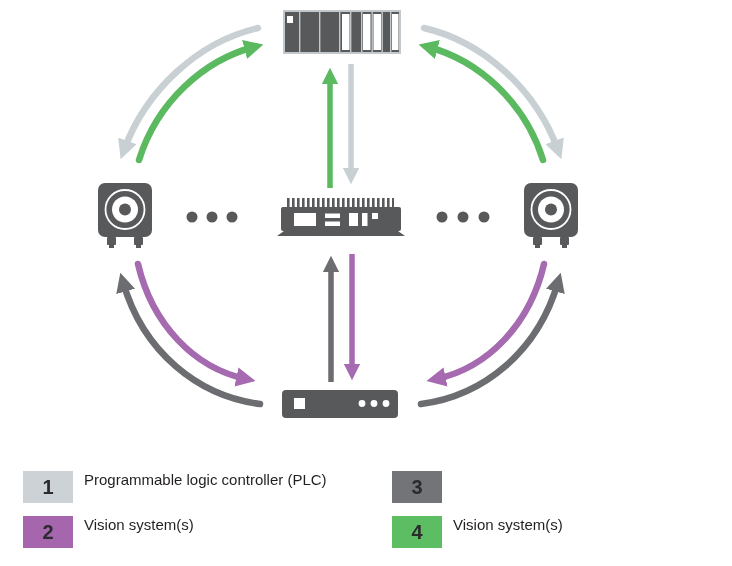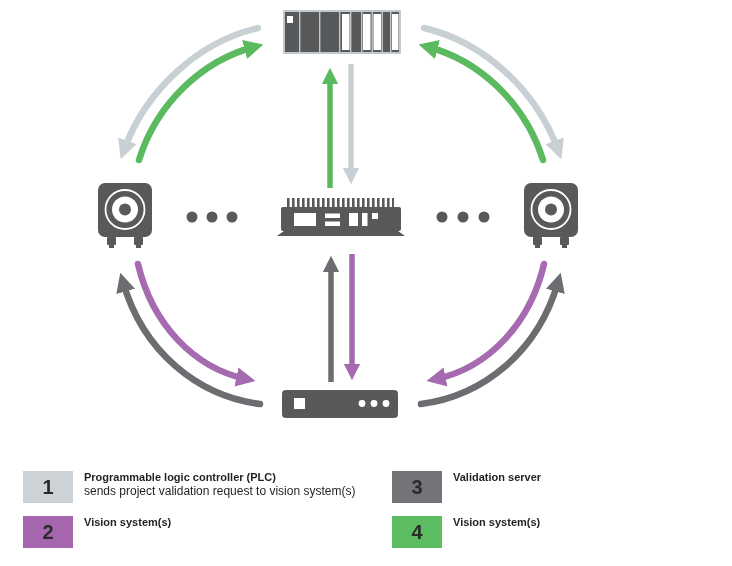--- a/index.html
+++ b/index.html
@@ -20,21 +20,21 @@
   .arc  { fill:none; stroke-width:6.5; stroke-linecap:round; }
   .varr { fill:none; stroke-width:5.5; stroke-linecap:butt; }
 
   .legend-item { position:absolute; display:flex; align-items:flex-start; }
   .legend-num {
     width:50px; height:32px; flex:0 0 50px;
     display:flex; align-items:center; justify-content:center;
     font-weight:bold; font-size:20px; color:#2b2a2c;
   }
   .legend-text  { margin-left:11px; padding-top:0px; }
-  .legend-title { font-weight:bold; font-size:11px; color:var(--text); line-height:1.15; white-space:nowrap; }
+  .legend-title { font-weight:normal; font-size:15px; color:var(--text); line-height:1.15; white-space:nowrap; }
   .legend-desc  { font-size:12px; color:var(--text); line-height:1.15; margin-top:1px; white-space:nowrap; }
   .pos-1 { left:23px;  top:471px; }
   .pos-2 { left:23px;  top:516px; }
   .pos-3 { left:392px; top:471px; }
   .pos-4 { left:392px; top:516px; }
 </style>
 </head>
 <body>
 
 <div id="canvas">
@@ -139,35 +139,33 @@
       <circle cx="80" cy="15.5" r="3.4" fill="#fff"></circle>
       <circle cx="92" cy="15.5" r="3.4" fill="#fff"></circle>
       <circle cx="104" cy="15.5" r="3.4" fill="#fff"></circle>
     </g>
   </svg>
 
   <div class="legend-item pos-1">
     <div class="legend-num" style="background-color: rgb(204, 210, 214);">1</div>
     <div class="legend-text">
       <div class="legend-title">Programmable logic controller (PLC)</div>
-      <div class="legend-desc">sends project validation request to vision system(s)</div>
     </div>
   </div>
 
   <div class="legend-item pos-2">
     <div class="legend-num" style="background-color: rgb(165, 102, 173);">2</div>
     <div class="legend-text">
       <div class="legend-title">Vision system(s)</div>
     </div>
   </div>
 
   <div class="legend-item pos-3">
     <div class="legend-num" style="background-color: rgb(115, 116, 119);">3</div>
     <div class="legend-text">
-      <div class="legend-title">Validation server</div>
     </div>
   </div>
 
   <div class="legend-item pos-4">
     <div class="legend-num" style="background-color: rgb(92, 189, 98);">4</div>
     <div class="legend-text">
       <div class="legend-title">Vision system(s)</div>
     </div>
   </div>
 

